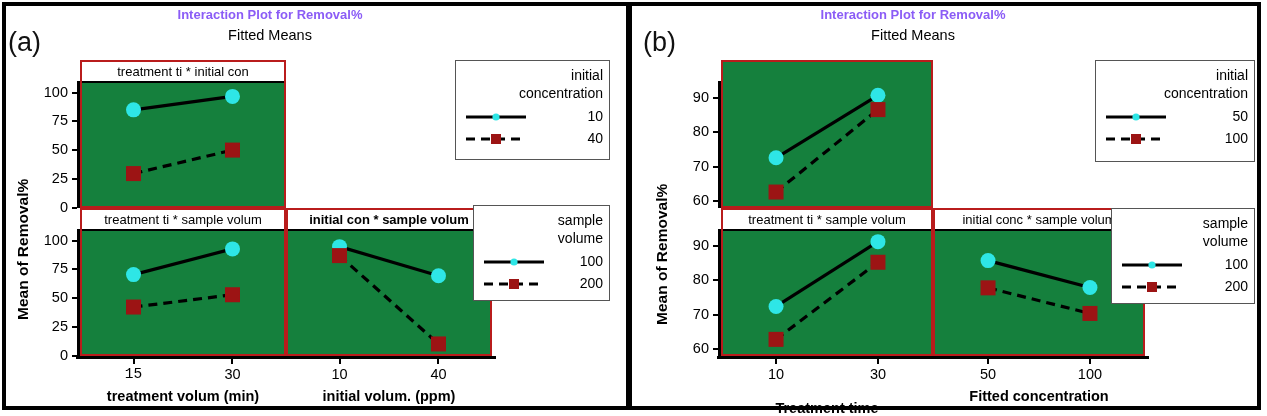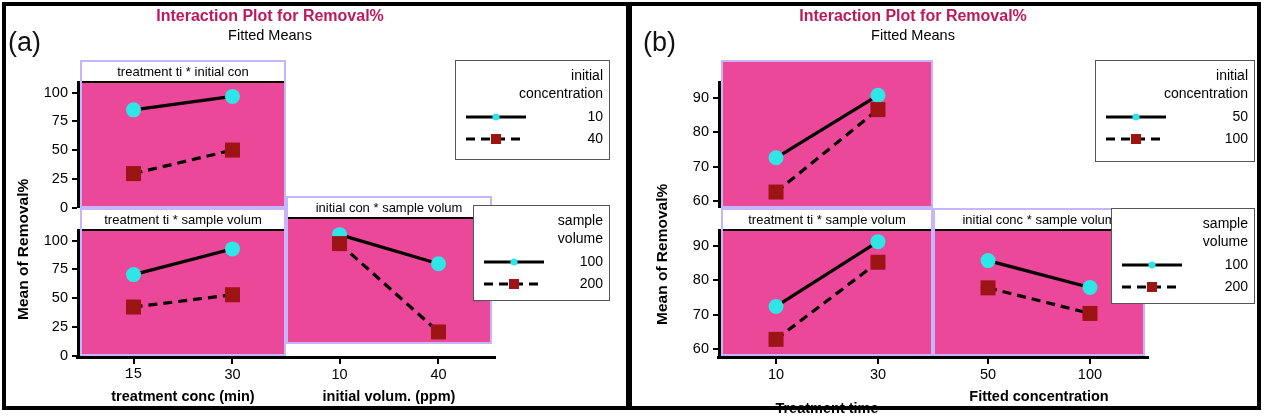--- a/index.html
+++ b/index.html
@@ -10,29 +10,29 @@
   .panel-a{left:0;width:633px;}
   .panel-b{left:633px;width:634px;}
 
   
   .outer-frame{position:absolute;left:2px;top:2px;width:1259px;height:408px;
     border:4px solid #000;box-sizing:border-box;pointer-events:none;}
   .mid-divider{position:absolute;left:626px;top:2px;width:6px;height:408px;background:#000;}
 
   .sub-label{position:absolute;font-size:27px;color:#111;font-family:"Liberation Sans",sans-serif;}
 
-  .fig-title{position:absolute;text-align:center;font-weight:bold;font-size:16px;color:#be185d;
+  .fig-title{position:absolute;text-align:center;font-weight:bold;font-size:13px;color:#8b5cf6;
     letter-spacing:0px;}
   .fig-subtitle{position:absolute;text-align:center;font-size:14.5px;color:#000;}
 
   .ylabel{position:absolute;font-weight:bold;font-size:15.5px;color:#000;
     transform-origin:0 0;transform:rotate(-90deg);white-space:nowrap;}
 
   .grid{position:absolute;}
-  .cell{position:absolute;box-sizing:border-box;border:2px solid #c4b5fd;background:#ec4899;}
+  .cell{position:absolute;box-sizing:border-box;border:2px solid #b91c1c;background:#15803d;}
   .strip{position:absolute;left:0;top:0;right:0;height:21px;box-sizing:border-box;
     border-bottom:2px solid #000;background:#fff;
     font-size:13px;color:#000;display:flex;align-items:center;justify-content:center;
     overflow:hidden;white-space:nowrap;}
   .plotarea{position:absolute;left:0;right:0;bottom:0;top:21px;overflow:hidden;}
   svg.series{position:absolute;left:0;top:0;width:100%;height:100%;overflow:visible;}
 
   .ytick{position:absolute;font-size:14.5px;color:#000;text-align:right;white-space:nowrap;}
   .tickmark{position:absolute;background:#000;height:2px;width:5px;}
   .xtick{position:absolute;font-size:14.5px;color:#000;text-align:center;white-space:nowrap;}
@@ -99,39 +99,39 @@
             <svg class="series" viewBox="0 0 202 123" preserveAspectRatio="none">
               <line x1="51.51" y1="43.60909090909091" x2="150.49" y2="17.89090909090909" stroke="#000" stroke-width="3.2"></line>
               <line x1="51.51" y1="76.03636363636363" x2="150.49" y2="63.736363636363635" stroke="#000" stroke-width="3.2" stroke-dasharray="9,6"></line>
               <circle cx="51.51" cy="43.60909090909091" r="7.5" fill="#2ee6e6"></circle>
               <circle cx="150.49" cy="17.89090909090909" r="7.5" fill="#2ee6e6"></circle>
               <rect x="44.01" y="68.53636363636363" width="15" height="15" fill="#9c1414"></rect>
               <rect x="142.99" y="56.236363636363635" width="15" height="15" fill="#9c1414"></rect>
             </svg>
           </div>
         </div>
-        <div class="cell" style="left: 286px; top: 196px; width: 206px; height: 148px;">
+        <div class="cell" style="left: 286px; top: 208px; width: 206px; height: 148px; font-weight: bold;">
           <div class="strip">initial con * sample volum</div>
           <div class="plotarea">
             <svg class="series" viewBox="0 0 202 123" preserveAspectRatio="none">
               <line x1="51.51" y1="15.654545454545456" x2="150.49" y2="44.727272727272734" stroke="#000" stroke-width="3.2"></line>
               <line x1="51.51" y1="24.599999999999994" x2="150.49" y2="112.93636363636364" stroke="#000" stroke-width="3.2" stroke-dasharray="9,6"></line>
               <circle cx="51.51" cy="15.654545454545456" r="7.5" fill="#2ee6e6"></circle>
               <circle cx="150.49" cy="44.727272727272734" r="7.5" fill="#2ee6e6"></circle>
               <rect x="44.01" y="17.099999999999994" width="15" height="15" fill="#9c1414"></rect>
               <rect x="142.99" y="105.43636363636364" width="15" height="15" fill="#9c1414"></rect>
             </svg>
           </div>
         </div>
         <div class="xaxis-line" style="left: 76px; top: 356px; width: 210px;"></div>
         <div class="xtickmark" style="left: 132.51px; top: 359px;"></div>
         <div class="xtick" style="left: 103.51px; top: 366px; width: 60px; font-family: Liberation Mono, monospace;">15</div>
         <div class="xtickmark" style="left: 231.49px; top: 359px;"></div>
         <div class="xtick" style="left: 202.49px; top: 366px; width: 60px;">30</div>
-        <div class="xlabel" style="left: 66px; top: 388px; width: 234px;">treatment conc (min)</div>
+        <div class="xlabel" style="left: 66px; top: 388px; width: 234px;">treatment volum (min)</div>
         <div class="xaxis-line" style="left: 286px; top: 356px; width: 210px;"></div>
         <div class="xtickmark" style="left: 338.51px; top: 359px;"></div>
         <div class="xtick" style="left: 309.51px; top: 366px; width: 60px;">10</div>
         <div class="xtickmark" style="left: 437.49px; top: 359px;"></div>
         <div class="xtick" style="left: 408.49px; top: 366px; width: 60px;">40</div>
         <div class="xlabel" style="left: 272px; top: 388px; width: 234px;">initial volum. (ppm)</div>
       </div>
     <div id="legends-a">
         <div class="legend" style="left: 455px; top: 60px; width: 155px; height: 100px;">
           <div class="legend-title" style="top: 6px;">initial</div>

